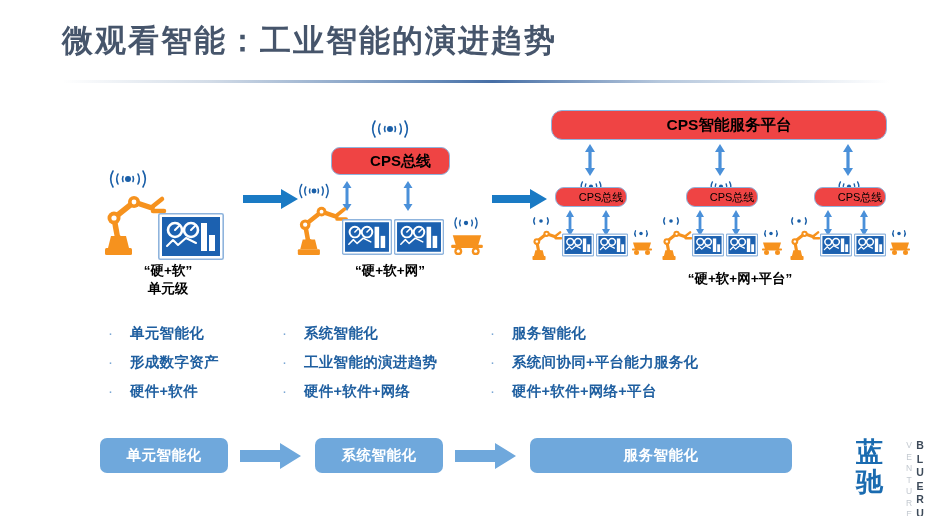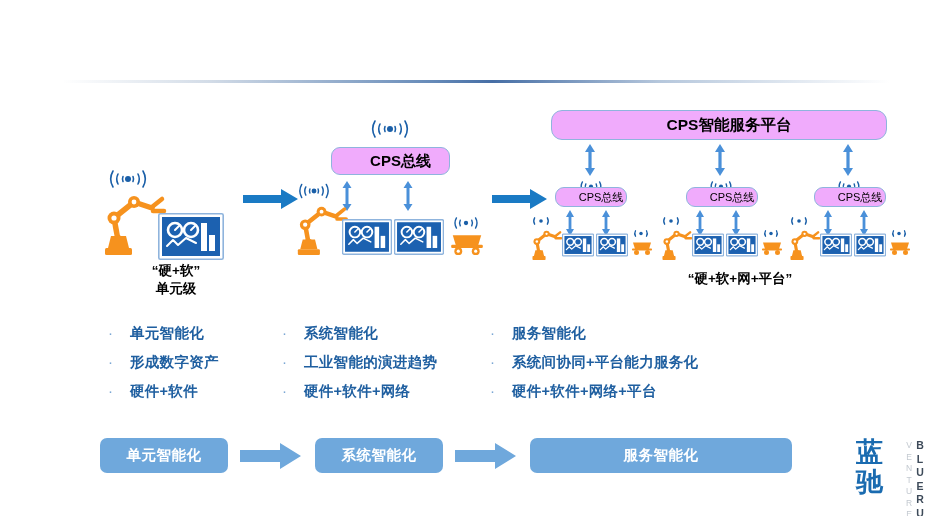--- a/index.html
+++ b/index.html
@@ -49,21 +49,21 @@
 
   
   .abs { position: absolute; }
 
   
   .cps-box {
     position: absolute;
     box-sizing: border-box;
     border: 1.3px solid #8fb4dd;
     border-radius: 9px;
-    background: #f0abfc;
+    background: #ef4444;
     color: #000000;
     font-weight: bold;
     display: flex;
     align-items: center;
     justify-content: center;
     white-space: nowrap;
     padding-left: 20px;
   }
   .cps-bus-big { font-size: 15px; }
   .cps-bus-small { font-size: 11px; font-weight: normal; }
@@ -159,20 +159,21 @@
     color: #c3c9d0;
     font-size: 8.5px;
     font-weight: normal;
   }
 </style>
 </head>
 <body>
 
 <div class="slide">
 
+  <div class="title">微观看智能：工业智能的演进趋势</div>
   <div class="title-rule"></div>
 
   <svg class="abs" style="left:100px; top:168px;" width="56" height="22" viewBox="0 0 56 22">
     <g fill="none" stroke="#1a5fa8" stroke-width="1.6" stroke-linecap="round">
       <path d="M13 3 A 16 16 0 0 0 13 19"></path>
       <path d="M18 6 A 11 11 0 0 0 18 16"></path>
       <path d="M23 8.5 A 6.5 6.5 0 0 0 23 13.5"></path>
       <path d="M43 3 A 16 16 0 0 1 43 19"></path>
       <path d="M38 6 A 11 11 0 0 1 38 16"></path>
       <path d="M33 8.5 A 6.5 6.5 0 0 1 33 13.5"></path>
@@ -210,21 +211,21 @@
       <circle cx="17" cy="17" r="7"></circle>
       <circle cx="33" cy="17" r="7"></circle>
     </g>
     <path d="M17 17 L21 13" stroke="#ffffff" stroke-width="2" stroke-linecap="round"></path>
     <path d="M33 17 L37 13" stroke="#ffffff" stroke-width="2" stroke-linecap="round"></path>
     <path d="M9 33 L15 27 L20 32 L28 25 L38 30" fill="none" stroke="#ffffff" stroke-width="2" stroke-linecap="round" stroke-linejoin="round"></path>
     <rect x="43" y="10" width="6" height="28" fill="#ffffff"></rect>
     <rect x="51" y="22" width="6" height="16" fill="#ffffff"></rect>
   </svg>
 
-  <div class="caption" style="left:66px; top:262px; width:220px;">
+  <div class="caption" style="left:58px; top:262px; width:220px;">
     <div>“硬+软”</div>
     <div>单元级</div>
   </div>
 
   <svg class="abs" style="left:243px; top:188px;" width="56" height="22" viewBox="0 0 56 22">
     <path d="M0 7 L38 7 L38 1 L55 11 L38 21 L38 15 L0 15 Z" fill="#1a7ac4"></path>
   </svg>
 
   <svg class="abs" style="left:362px; top:118px;" width="56" height="22" viewBox="0 0 56 22">
     <g fill="none" stroke="#1a5fa8" stroke-width="1.6" stroke-linecap="round">
@@ -321,20 +322,21 @@
   <svg class="abs" style="left:448px; top:232px;" width="38" height="24" viewBox="0 0 48 30">
     <path d="M6 4 L42 4 L38 17 L10 17 Z" fill="#f6921e"></path>
     <rect x="4" y="16" width="40" height="4" rx="1.5" fill="#f6921e"></rect>
     <circle cx="13" cy="24" r="5" fill="#f6921e"></circle>
     <circle cx="35" cy="24" r="5" fill="#f6921e"></circle>
     <circle cx="13" cy="24" r="2" fill="#ffffff"></circle>
     <circle cx="35" cy="24" r="2" fill="#ffffff"></circle>
   </svg>
 
   <div class="caption" style="left:275px; top:262px; width:230px;">
+    <div>“硬+软+网”</div>
   </div>
 
   <svg class="abs" style="left:492px; top:188px;" width="56" height="22" viewBox="0 0 56 22">
     <path d="M0 7 L38 7 L38 1 L55 11 L38 21 L38 15 L0 15 Z" fill="#1a7ac4"></path>
   </svg>
 
   <div class="cps-box cps-platform" style="left:551px; top:110px; width:336px; height:30px;">CPS智能服务平台</div>
 
   <svg class="abs" style="left:545px; top:141px;" width="350" height="40" viewBox="0 0 350 40">
     <g fill="#4a90d9">

